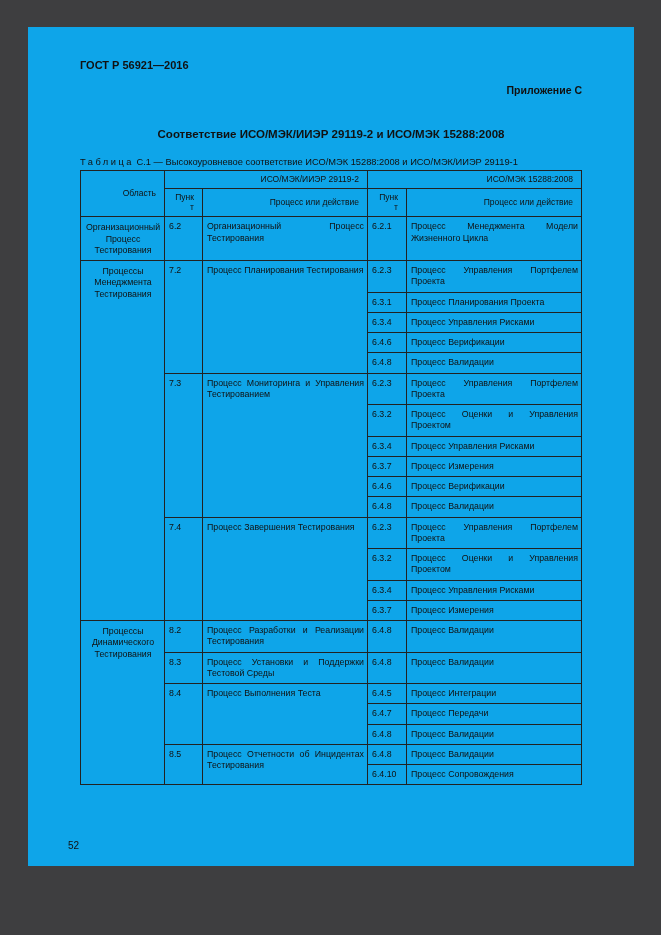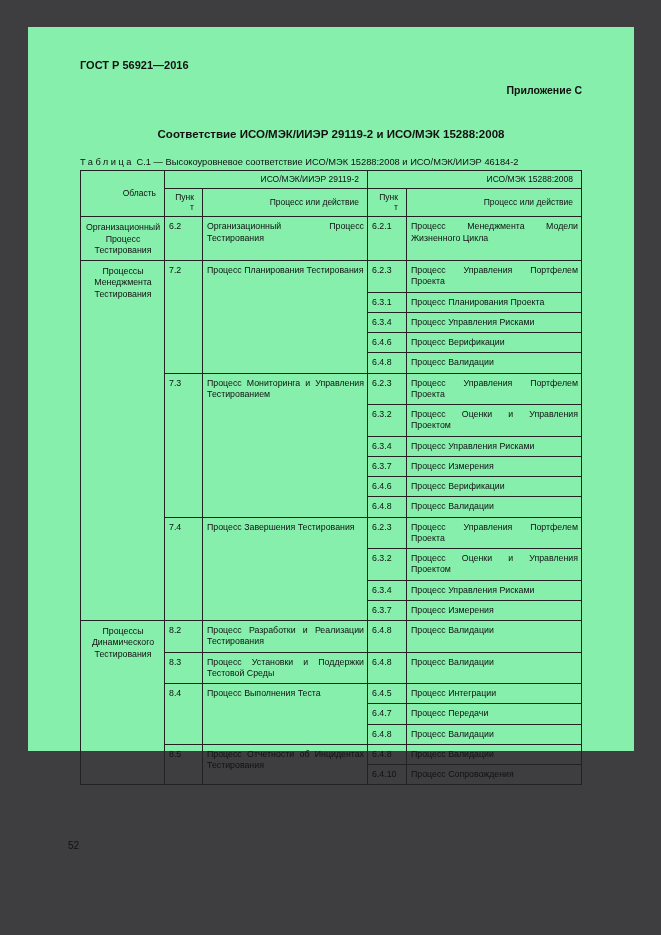--- a/index.html
+++ b/index.html
@@ -5,22 +5,22 @@
   * { margin:0; padding:0; box-sizing:border-box; }
   html, body { width:661px; height:935px; }
   body {
     position:relative;
     background:#3e3e40;
     font-family:"Liberation Sans","DejaVu Sans",sans-serif;
     color:#111;
   }
   .page {
     position:absolute; left:28px; top:27px;
-    width:606px; height:724px;
-    background:#86efac;
+    width:606px; height:839px;
+    background:#0ea5e9;
   }
   .content { padding:0 52px; }
   .doc-code { padding-top:32px; font-weight:bold; font-size:11px; }
   .annex { text-align:right; font-weight:bold; font-size:10.5px; margin-top:13px; line-height:1.3; }
   .title { text-align:center; font-weight:bold; font-size:11.5px; margin-top:30px; }
   .intro {
     font-size:9.3px; margin-top:13px; line-height:1.35;
     text-align:justify; text-indent:22px;
   }
   .caption { font-size:9.3px; margin-top:17px; margin-bottom:3px; }
@@ -57,21 +57,21 @@
       <div>Приложение С</div>
     </div>
 
     <h1 class="title">Соответствие ИСО/МЭК/ИИЭР 29119-2 и ИСО/МЭК 15288:2008</h1>
 
 
     <p class="caption">
       <span class="cap-word">Таблица</span>
       <span>С.1</span>
       <span>—</span>
-      <span>Высокоуровневое соответствие ИСО/МЭК 15288:2008 и ИСО/МЭК/ИИЭР 46184-2</span>
+      <span>Высокоуровневое соответствие ИСО/МЭК 15288:2008 и ИСО/МЭК/ИИЭР 29119-1</span>
     </p>
 
     <table class="gost">
       <colgroup>
         <col style="width:84px">
         <col style="width:38px">
         <col style="width:165px">
         <col style="width:39px">
         <col style="width:175px">
       </colgroup>

